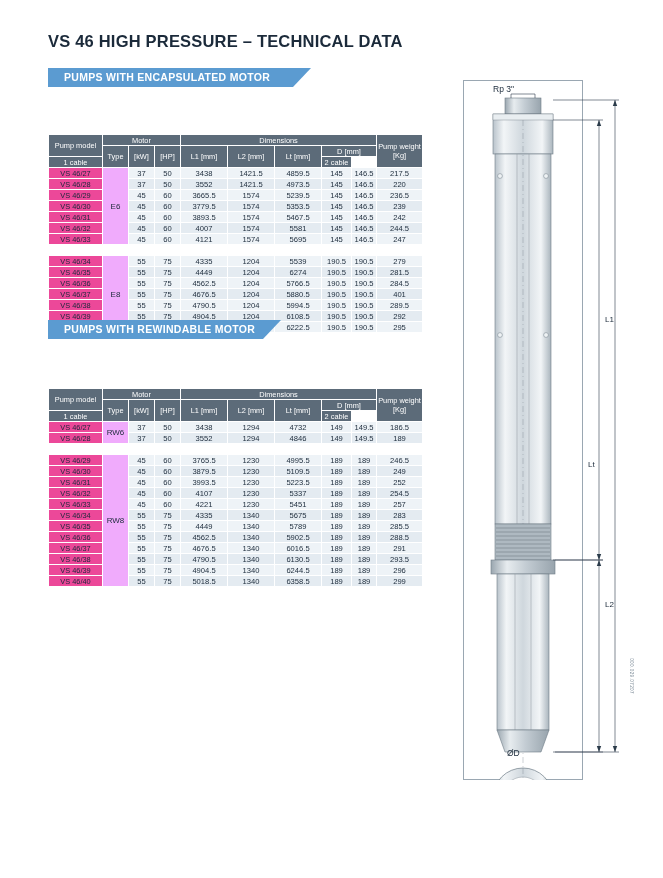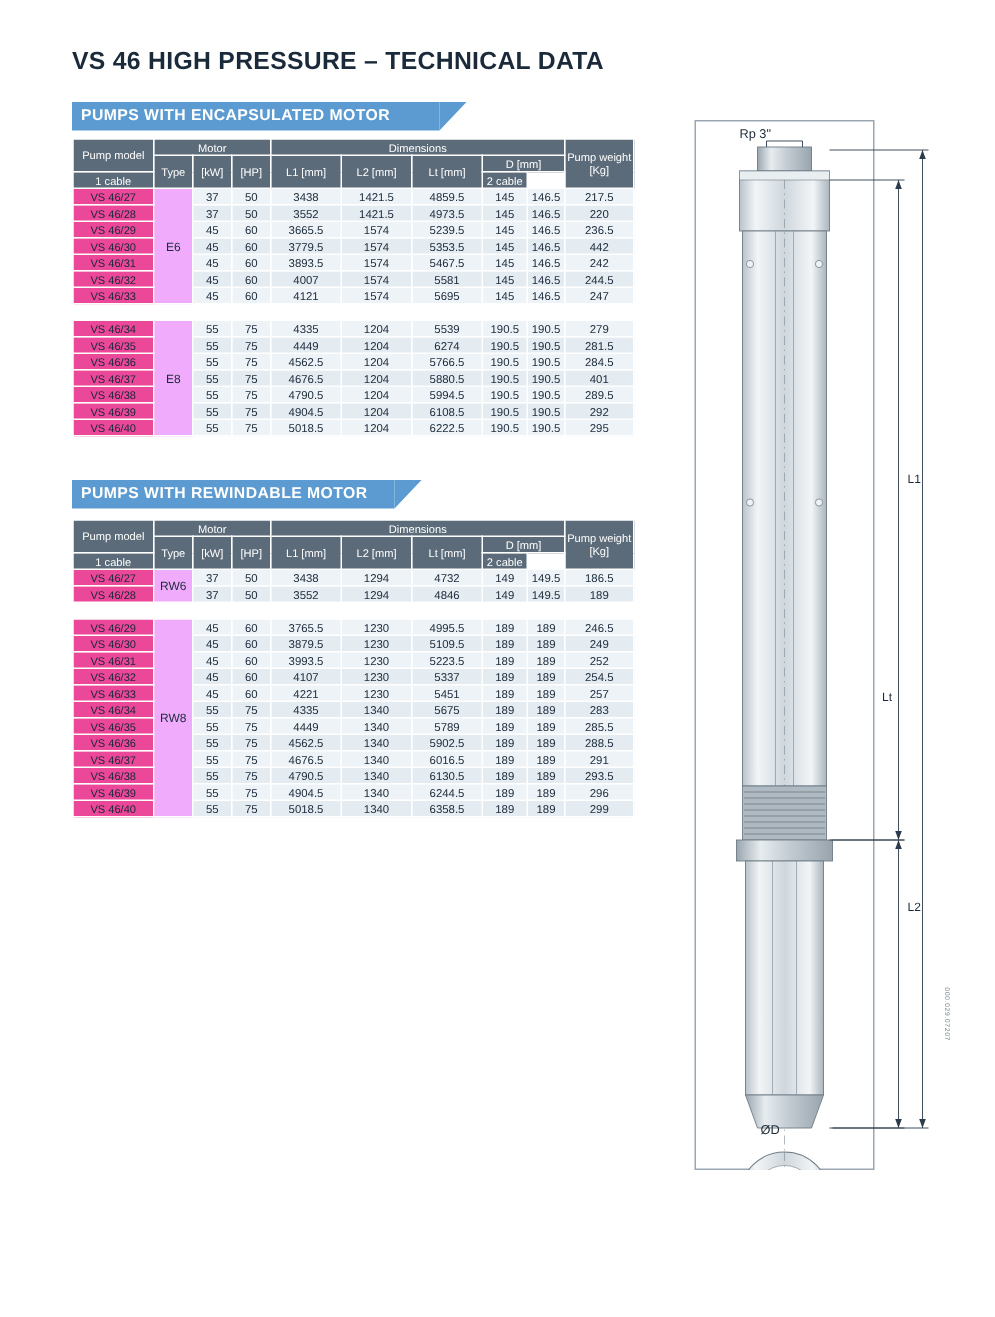--- a/index.html
+++ b/index.html
@@ -20,40 +20,41 @@
     letter-spacing:0.2px;
   }
 
   
   .banner {
     position:absolute; height:19px;
     background:#5b9bd1;
     color:#ffffff;
     font-size:10.5px; font-weight:bold;
     letter-spacing:0.3px;
-    padding-left:6px;
+    padding-left:16px;
     line-height:19px;
     white-space:nowrap;
   }
   .banner::after{
     content:"";
     position:absolute; right:-18px; top:0;
     width:0; height:0;
     border-top:19px solid #5b9bd1;
     border-right:18px solid transparent;
   }
   .banner.b1 { left:48px; top:68px; width:245px; }
   .banner.b2 { left:48px; top:320px; width:215px; }
 
   
   table.spec {
     position:absolute;
     border-collapse:collapse;
     font-size:7.6px;
     color:#1b2a3a;
+    margin-top:42px;
   }
   table.spec td, table.spec th {
     border:1px solid #ffffff;
     text-align:center;
     vertical-align:middle;
     padding:0;
     height:11px;
     font-weight:normal;
   }
   table.spec thead th {
@@ -178,21 +179,21 @@
         </tr>
         <tr>
           <td class="model">VS 46/30</td>
           <td class="dcell alt">45</td>
           <td class="dcell alt">60</td>
           <td class="dcell alt">3779.5</td>
           <td class="dcell alt">1574</td>
           <td class="dcell alt">5353.5</td>
           <td class="dcell alt">145</td>
           <td class="dcell alt">146.5</td>
-          <td class="dcell alt">442</td>
+          <td class="dcell alt">239</td>
         </tr>
         <tr>
           <td class="model">VS 46/31</td>
           <td class="dcell">45</td>
           <td class="dcell">60</td>
           <td class="dcell">3893.5</td>
           <td class="dcell">1574</td>
           <td class="dcell">5467.5</td>
           <td class="dcell">145</td>
           <td class="dcell">146.5</td>

